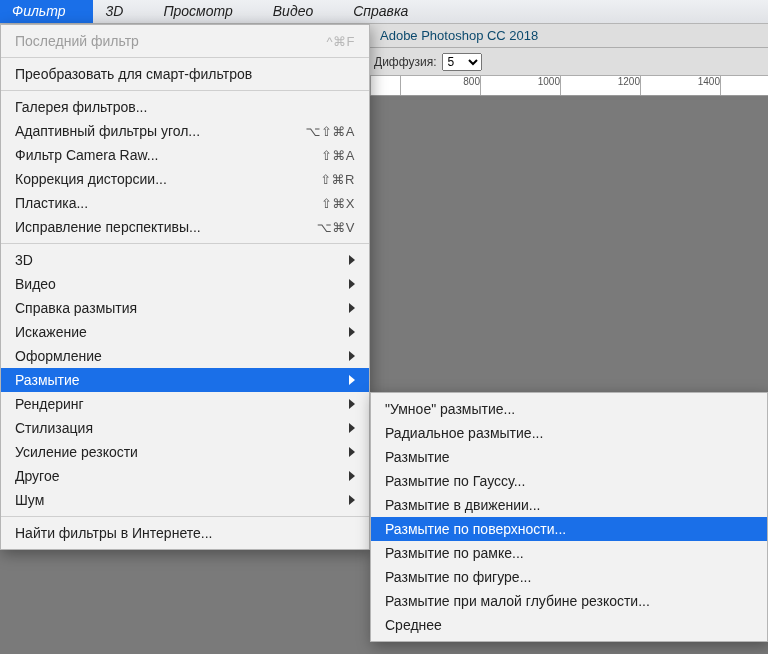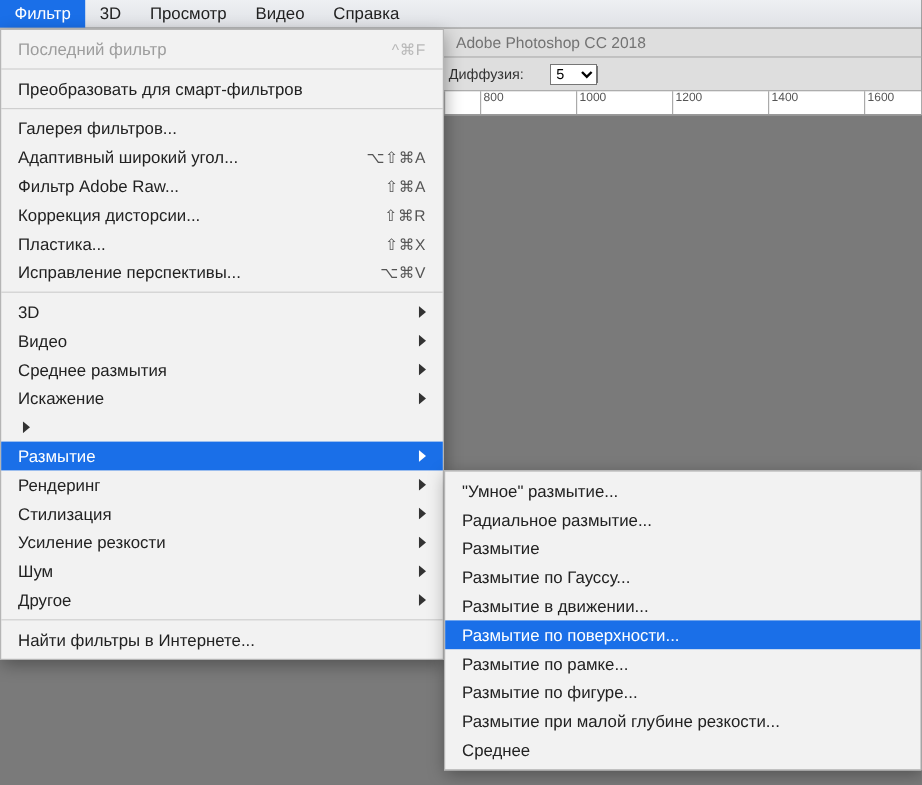--- a/index.html
+++ b/index.html
@@ -1,24 +1,24 @@
 <!DOCTYPE html>
 <html><head>
 <meta charset="utf-8">
 <style>
   * { box-sizing: border-box; margin: 0; padding: 0; font-family: -apple-system, "Helvetica Neue", Arial, sans-serif; }
   body { width: 768px; height: 654px; overflow: hidden; background: #7a7a7a; position: relative; }
   .menubar { height: 24px; background: linear-gradient(#eef0f3,#e0e2e6); display: flex; align-items: stretch; font-size: 14px; color: #222; border-bottom: 1px solid #b5b5b5; }
-  .menubar .item { padding: 3px 12px 0 12px; cursor: default; }
+  .menubar .item { padding: 3px 28px 0 12px; cursor: default; font-style: italic; }
   .menubar .item.active { background: #1a6fe8; color: #fff; }
-  .doc-title { position: absolute; top: 24px; left: 370px; right: 0; height: 24px; background: #dedede; border-bottom: 1px solid #adadad; font-size: 13px; color: #737373; padding: 4px 10px; }
-  .optbar { position: absolute; top: 48px; left: 370px; right: 0; height: 28px; background: #dedede; border-bottom: 1px solid #adadad; display: flex; align-items: center; font-size: 12px; color: #333; padding-left: 4px; gap:22px;}
+  .doc-title { position: absolute; top: 24px; left: 370px; right: 0; height: 24px; background: #dedede; border-bottom: 1px solid #adadad; font-size: 13px; color: #0c4a6e; padding: 4px 10px; }
+  .optbar { position: absolute; top: 48px; left: 370px; right: 0; height: 28px; background: #dedede; border-bottom: 1px solid #adadad; display: flex; align-items: center; font-size: 12px; color: #333; padding-left: 4px; gap:6px;}
   .optbar select { font-size: 12px; width: 40px; }
   .canvas { position: absolute; top: 76px; left: 0; right: 0; bottom: 0; background: #7a7a7a; }
-  .ruler { position: absolute; top: 76px; left: 370px; right: 0; height: 20px; background: #fff; border-bottom: 1px solid #999; font-size: 10px; color: #555; display: flex; }
+  .ruler { position: absolute; top: 76px; left: 370px; right: 0; height: 20px; background: #fff; border-bottom: 1px solid #999; font-size: 10px; color: #555; display: flex; text-align: right; }
   .ruler span { flex: 0 0 80px; border-left: 1px solid #aaa; padding-left: 2px; }
   .menu { position: absolute; background: #f2f2f2; border: 1px solid #b5b5b5; box-shadow: 2px 4px 14px rgba(0,0,0,.35); font-size: 14px; color: #222; padding: 4px 0; }
   .menu .row { display: flex; align-items: center; height: 24px; padding: 0 14px; cursor: default; position: relative; }
   .menu .row .label { flex: 1; white-space: nowrap; }
   .menu .row .shortcut { color: #555; font-size: 13px; padding-left: 24px; letter-spacing: 0.5px; }
   .menu .row.disabled { color: #9d9d9d; }
   .menu .row.disabled .shortcut { color: #b8b8b8; }
   .menu .row.sel { background: #1a6fe8; color: #fff; }
   .menu .row.sel .arrow svg path { fill: #fff; }
   .menu .sep { height: 1px; background: #cfcfcf; margin: 4px 0; }
@@ -64,25 +64,25 @@
     </div>
     <div class="sep"></div>
     <div class="row">
       <span class="label">Преобразовать для смарт-фильтров</span>
     </div>
     <div class="sep"></div>
     <div class="row">
       <span class="label">Галерея фильтров...</span>
     </div>
     <div class="row">
-      <span class="label">Адаптивный широкий угол...</span>
+      <span class="label">Адаптивный фильтры угол...</span>
       <span class="shortcut">⌥⇧⌘A</span>
     </div>
     <div class="row">
-      <span class="label">Фильтр Adobe Raw...</span>
+      <span class="label">Фильтр Camera Raw...</span>
       <span class="shortcut">⇧⌘A</span>
     </div>
     <div class="row">
       <span class="label">Коррекция дисторсии...</span>
       <span class="shortcut">⇧⌘R</span>
     </div>
     <div class="row">
       <span class="label">Пластика...</span>
       <span class="shortcut">⇧⌘X</span>
     </div>
@@ -101,36 +101,37 @@
     </div>
     <div class="row">
       <span class="label">Видео</span>
       <span class="arrow">
         <svg viewBox="0 0 6 10">
           <path d="M0 0 L6 5 L0 10 Z" fill="#333"></path>
         </svg>
       </span>
     </div>
     <div class="row">
-      <span class="label">Среднее размытия</span>
+      <span class="label">Справка размытия</span>
       <span class="arrow">
         <svg viewBox="0 0 6 10">
           <path d="M0 0 L6 5 L0 10 Z" fill="#333"></path>
         </svg>
       </span>
     </div>
     <div class="row">
       <span class="label">Искажение</span>
       <span class="arrow">
         <svg viewBox="0 0 6 10">
           <path d="M0 0 L6 5 L0 10 Z" fill="#333"></path>
         </svg>
       </span>
     </div>
     <div class="row">
+      <span class="label">Оформление</span>
       <span class="arrow">
         <svg viewBox="0 0 6 10">
           <path d="M0 0 L6 5 L0 10 Z" fill="#333"></path>
         </svg>
       </span>
     </div>
     <div class="row sel">
       <span class="label">Размытие</span>
       <span class="arrow">
         <svg viewBox="0 0 6 10">
@@ -156,29 +157,29 @@
     </div>
     <div class="row">
       <span class="label">Усиление резкости</span>
       <span class="arrow">
         <svg viewBox="0 0 6 10">
           <path d="M0 0 L6 5 L0 10 Z" fill="#333"></path>
         </svg>
       </span>
     </div>
     <div class="row">
+      <span class="label">Другое</span>
+      <span class="arrow">
+        <svg viewBox="0 0 6 10">
+          <path d="M0 0 L6 5 L0 10 Z" fill="#333"></path>
+        </svg>
+      </span>
+    </div>
+    <div class="row">
       <span class="label">Шум</span>
-      <span class="arrow">
-        <svg viewBox="0 0 6 10">
-          <path d="M0 0 L6 5 L0 10 Z" fill="#333"></path>
-        </svg>
-      </span>
-    </div>
-    <div class="row">
-      <span class="label">Другое</span>
       <span class="arrow">
         <svg viewBox="0 0 6 10">
           <path d="M0 0 L6 5 L0 10 Z" fill="#333"></path>
         </svg>
       </span>
     </div>
     <div class="sep"></div>
     <div class="row">
       <span class="label">Найти фильтры в Интернете...</span>
     </div>

